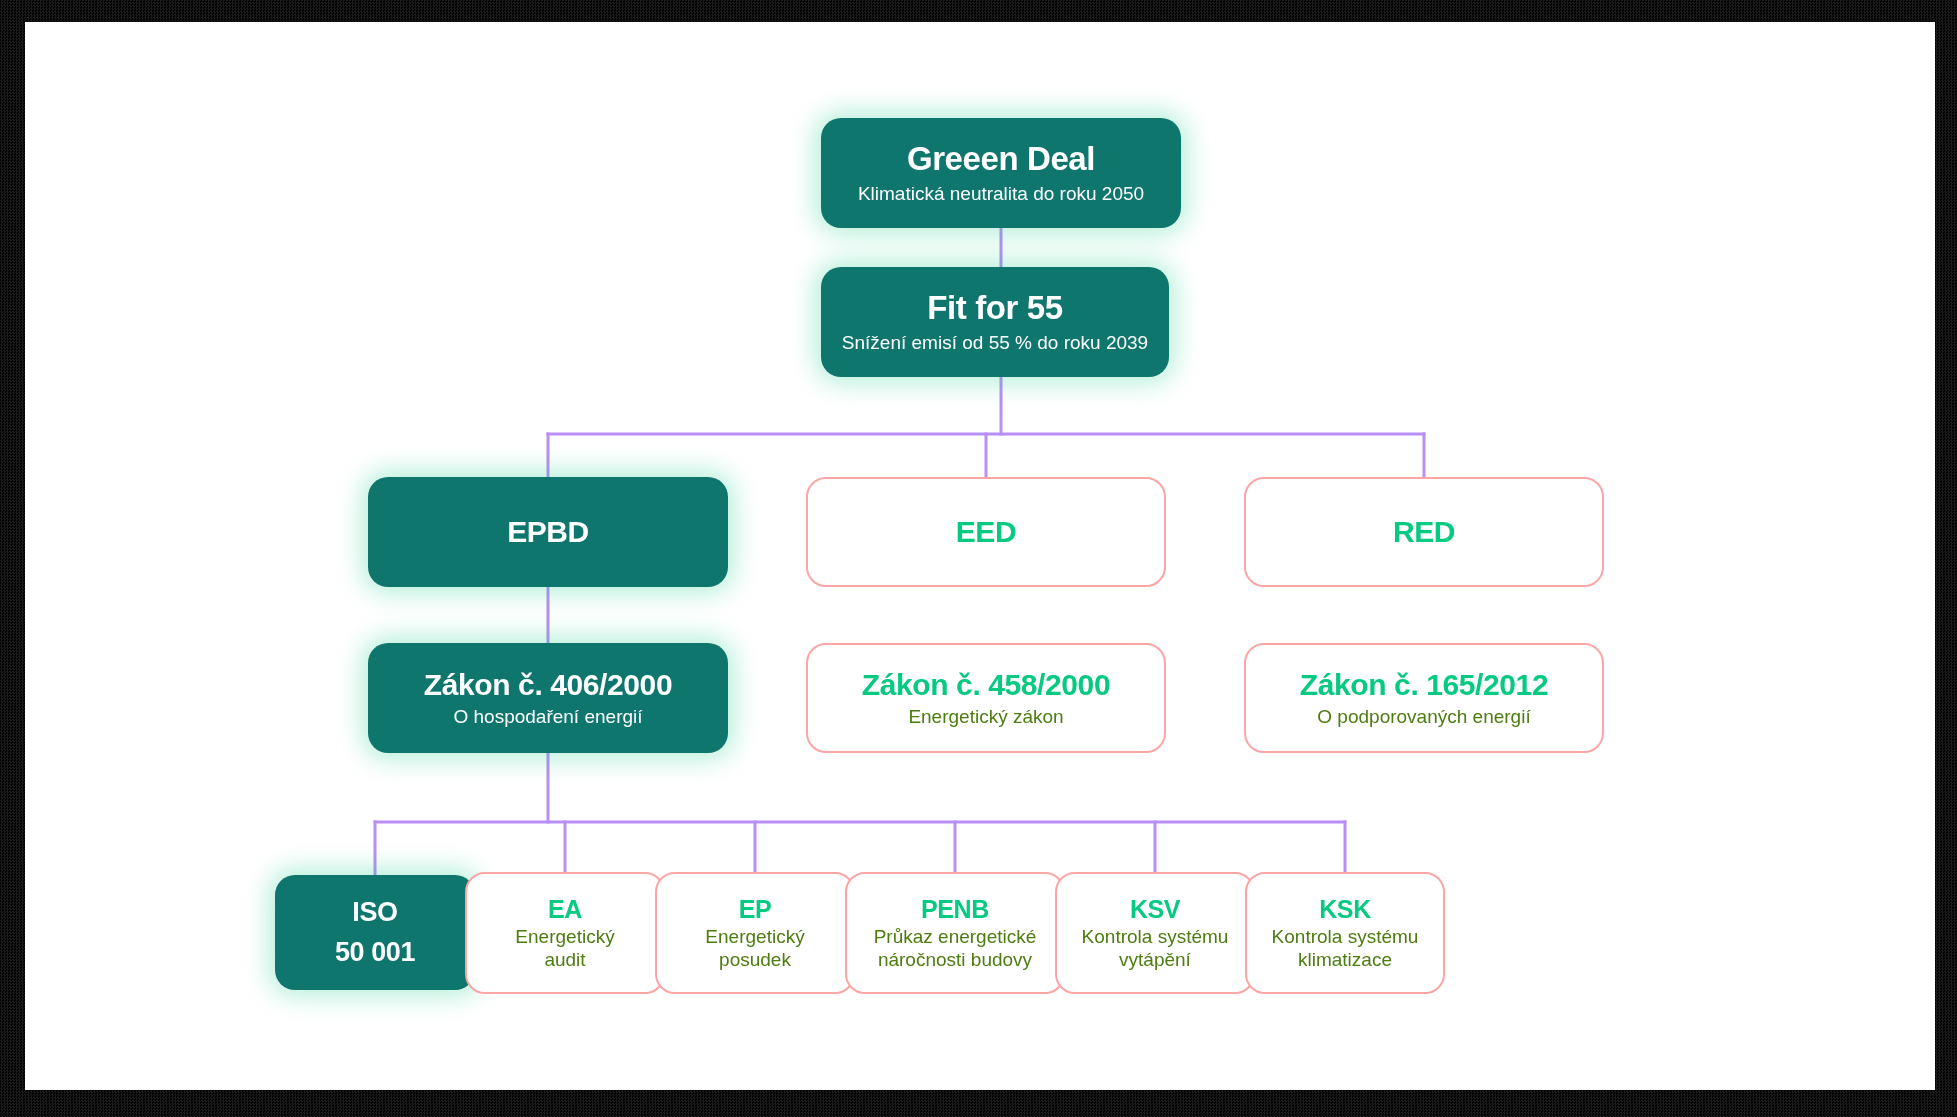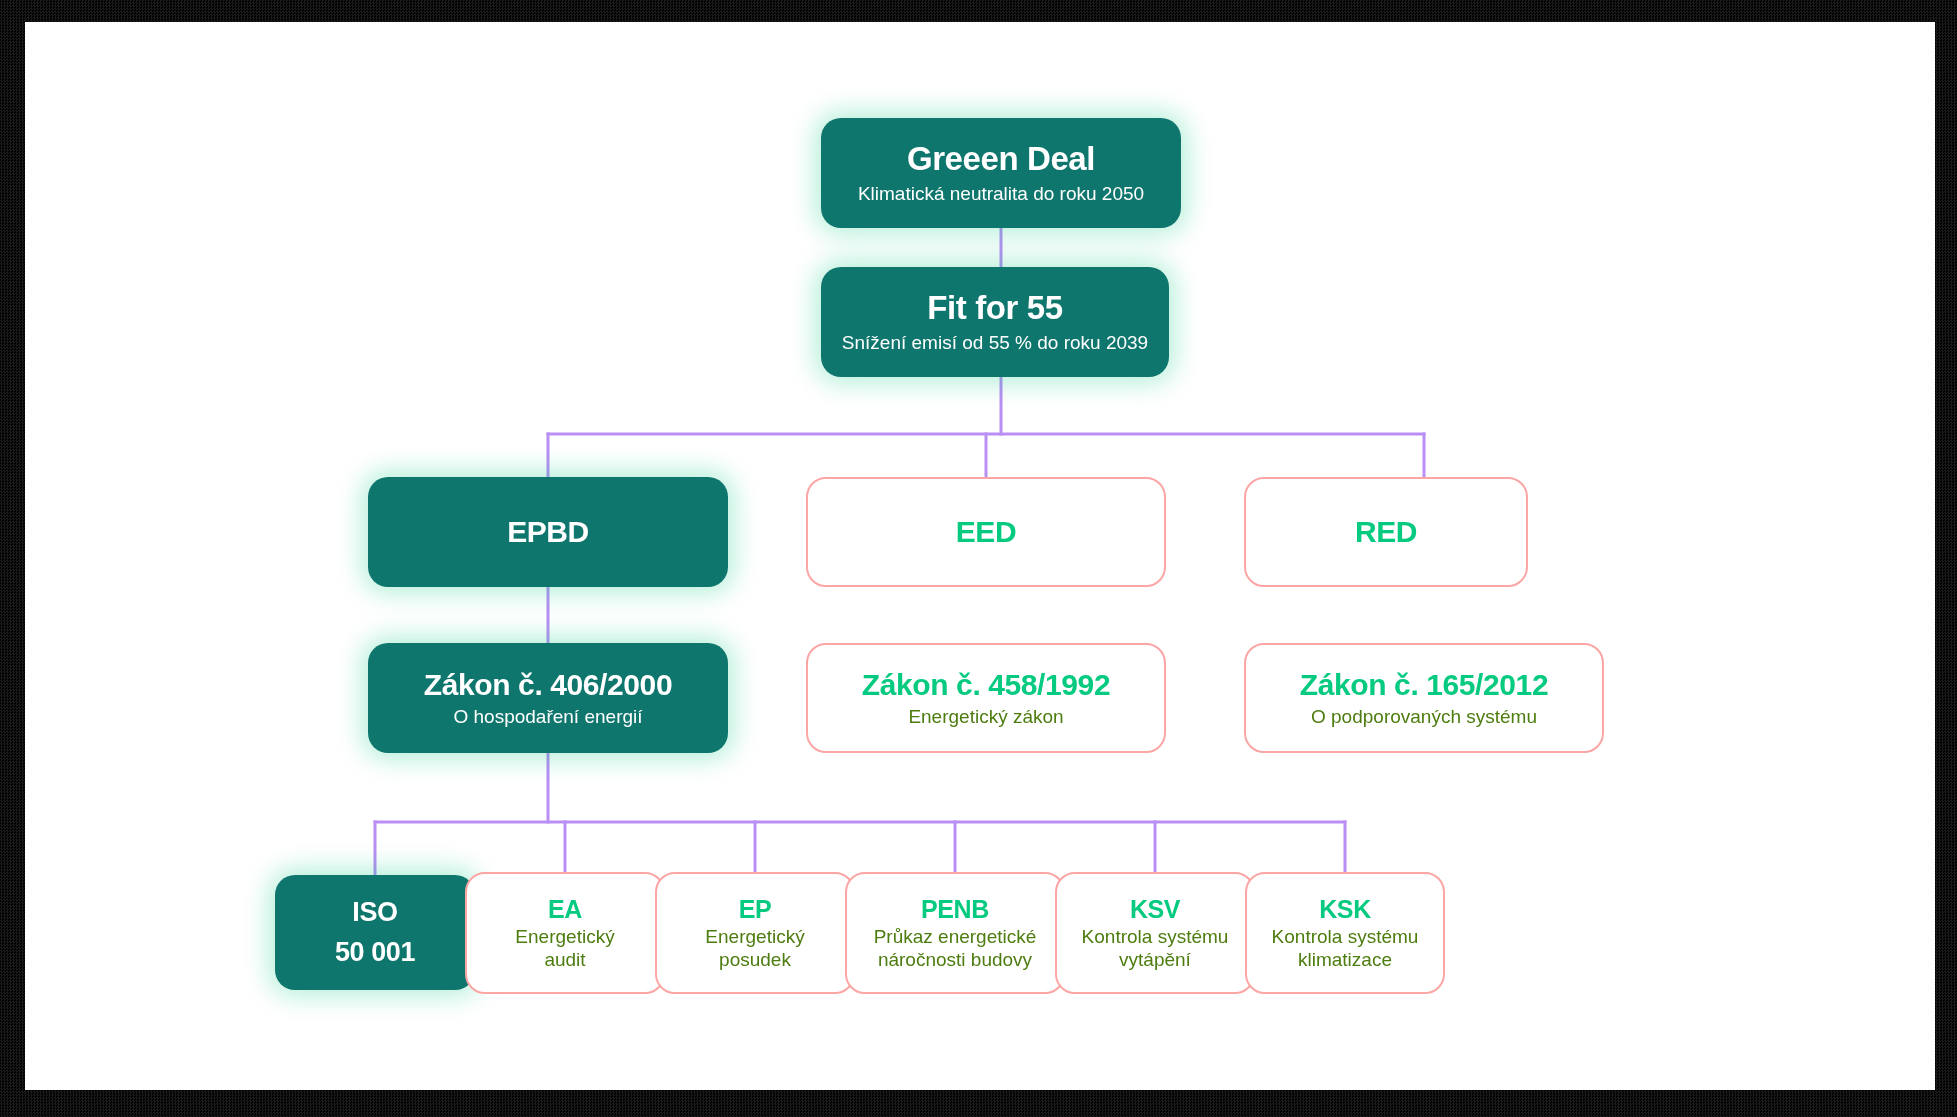--- a/index.html
+++ b/index.html
@@ -117,34 +117,34 @@
       <div class="node filled t-lg" style="left: 796px; top: 245px; width: 348px; height: 110px;">
         <div class="title" style="white-space: pre-line;">Fit for 55</div>
         <div class="subtitle">Snížení emisí od 55 % do roku 2039</div>
       </div>
       <div class="node filled t-md" style="left: 343px; top: 455px; width: 360px; height: 110px;">
         <div class="title" style="white-space: pre-line;">EPBD</div>
       </div>
       <div class="node outlined t-md" style="left: 781px; top: 455px; width: 360px; height: 110px;">
         <div class="title" style="white-space: pre-line;">EED</div>
       </div>
-      <div class="node outlined t-md" style="left: 1219px; top: 455px; width: 284px; height: 110px;">
+      <div class="node outlined t-md" style="left: 1219px; top: 455px; width: 360px; height: 110px;">
         <div class="title" style="white-space: pre-line;">RED</div>
       </div>
       <div class="node filled t-md" style="left: 343px; top: 621px; width: 360px; height: 110px;">
         <div class="title" style="white-space: pre-line;">Zákon č. 406/2000</div>
         <div class="subtitle">O hospodaření energií</div>
       </div>
       <div class="node outlined t-md" style="left: 781px; top: 621px; width: 360px; height: 110px;">
-        <div class="title" style="white-space: pre-line;">Zákon č. 458/1992</div>
+        <div class="title" style="white-space: pre-line;">Zákon č. 458/2000</div>
         <div class="subtitle">Energetický zákon</div>
       </div>
       <div class="node outlined t-md" style="left: 1219px; top: 621px; width: 360px; height: 110px;">
         <div class="title" style="white-space: pre-line;">Zákon č. 165/2012</div>
-        <div class="subtitle">O podporovaných systému</div>
+        <div class="subtitle">O podporovaných energií</div>
       </div>
       <div class="node filled t-iso" style="left: 250px; top: 853px; width: 200px; height: 115px;">
         <div class="title" style="white-space: pre-line;">ISO
 50 001</div>
       </div>
       <div class="node outlined t-sm" style="left: 440px; top: 850px; width: 200px; height: 122px;">
         <div class="title" style="white-space: pre-line;">EA</div>
         <div class="subtitle">Energetický
 audit</div>
       </div>

